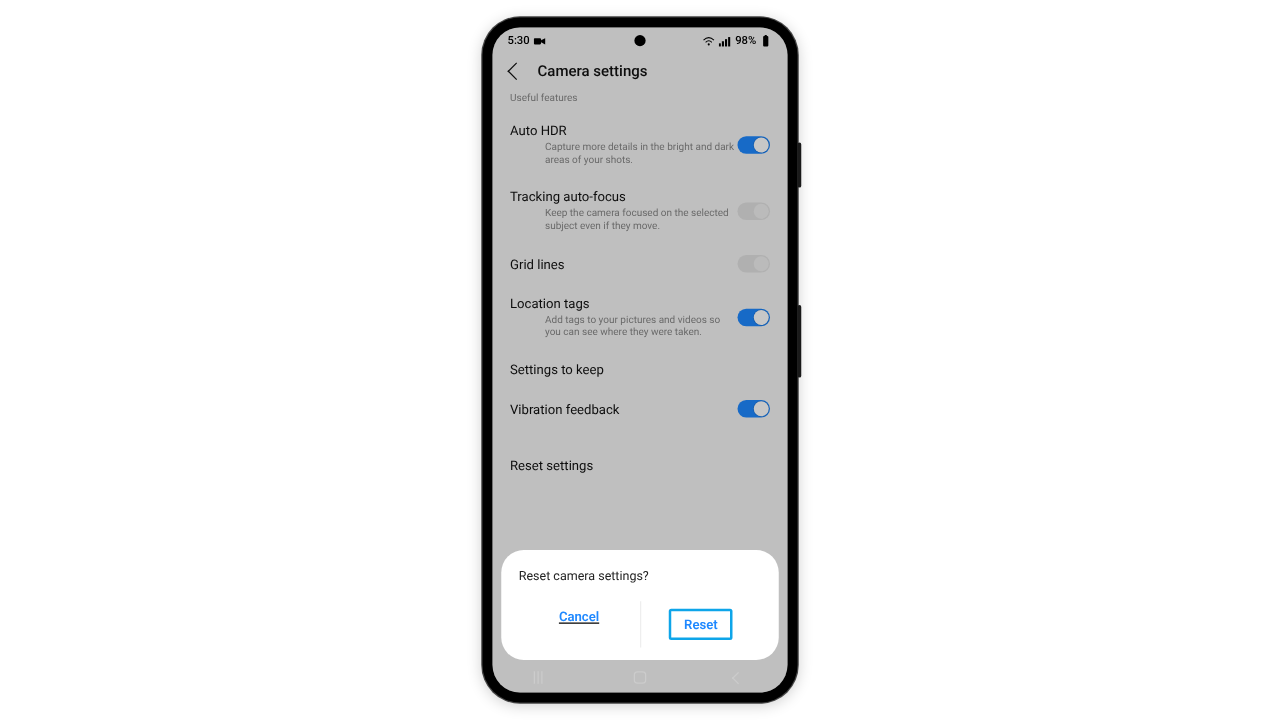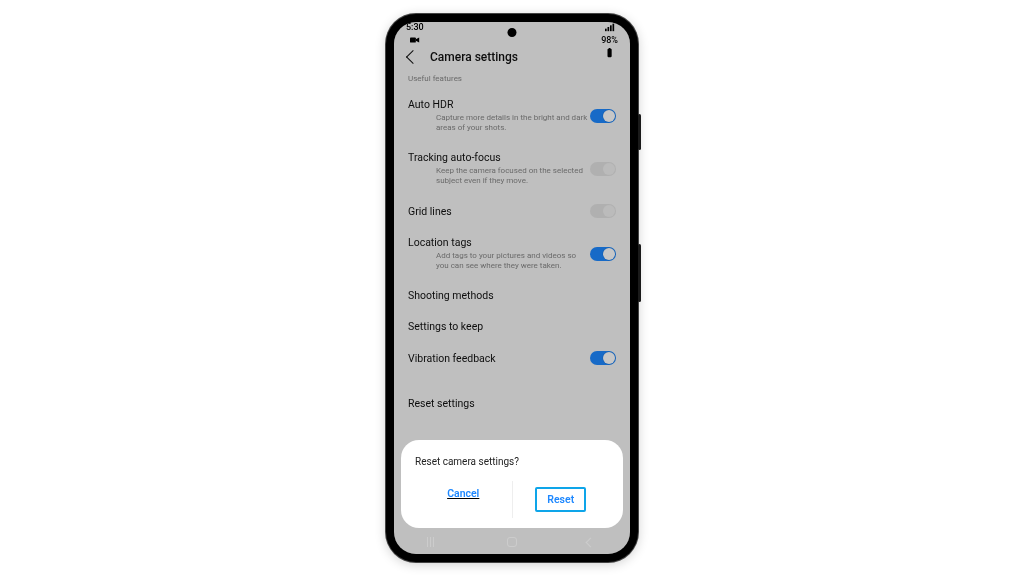--- a/index.html
+++ b/index.html
@@ -35,21 +35,21 @@
   .dim {
     position: absolute; inset: 0; background: rgba(0,0,0,.22); z-index: 10;
   }
 
   
   .status {
     height: 22px; display: flex; align-items: center; justify-content: space-between;
     padding: 0 12px; font-size: 9px; color: #000; font-weight: 500;
     position: relative; z-index: 5;
   }
-  .status .left, .status .right { display: flex; align-items: center; gap: 3px; flex-direction: column; }
+  .status .left, .status .right { display: flex; align-items: center; gap: 3px; }
   .status .icon { width: 10px; height: 10px; display:inline-block; }
 
   
   .header {
     display: flex; align-items: center; gap: 12px;
     padding: 6px 14px 10px; position: relative; z-index: 5;
   }
   .header .back { width: 10px; height: 10px; border-left: 1.5px solid #111; border-bottom: 1.5px solid #111; transform: rotate(45deg); }
   .header .title { font-size: 12px; color: #111; font-weight: 500; }
 
@@ -184,25 +184,20 @@
         <div class="item">
           <div class="text">
             <div class="t">Location tags</div>
             <div class="d">Add tags to your pictures and videos so you can see where they were taken.</div>
           </div>
           <div class="toggle on">
               <div class="knob"></div>
             </div>
         </div>
 
-        <div class="item">
-          <div class="text">
-            <div class="t">Shooting methods</div>
-          </div>
-        </div>
 
         <div class="item">
           <div class="text">
             <div class="t">Settings to keep</div>
           </div>
         </div>
 
         <div class="item">
           <div class="text">
             <div class="t">Vibration feedback</div>

